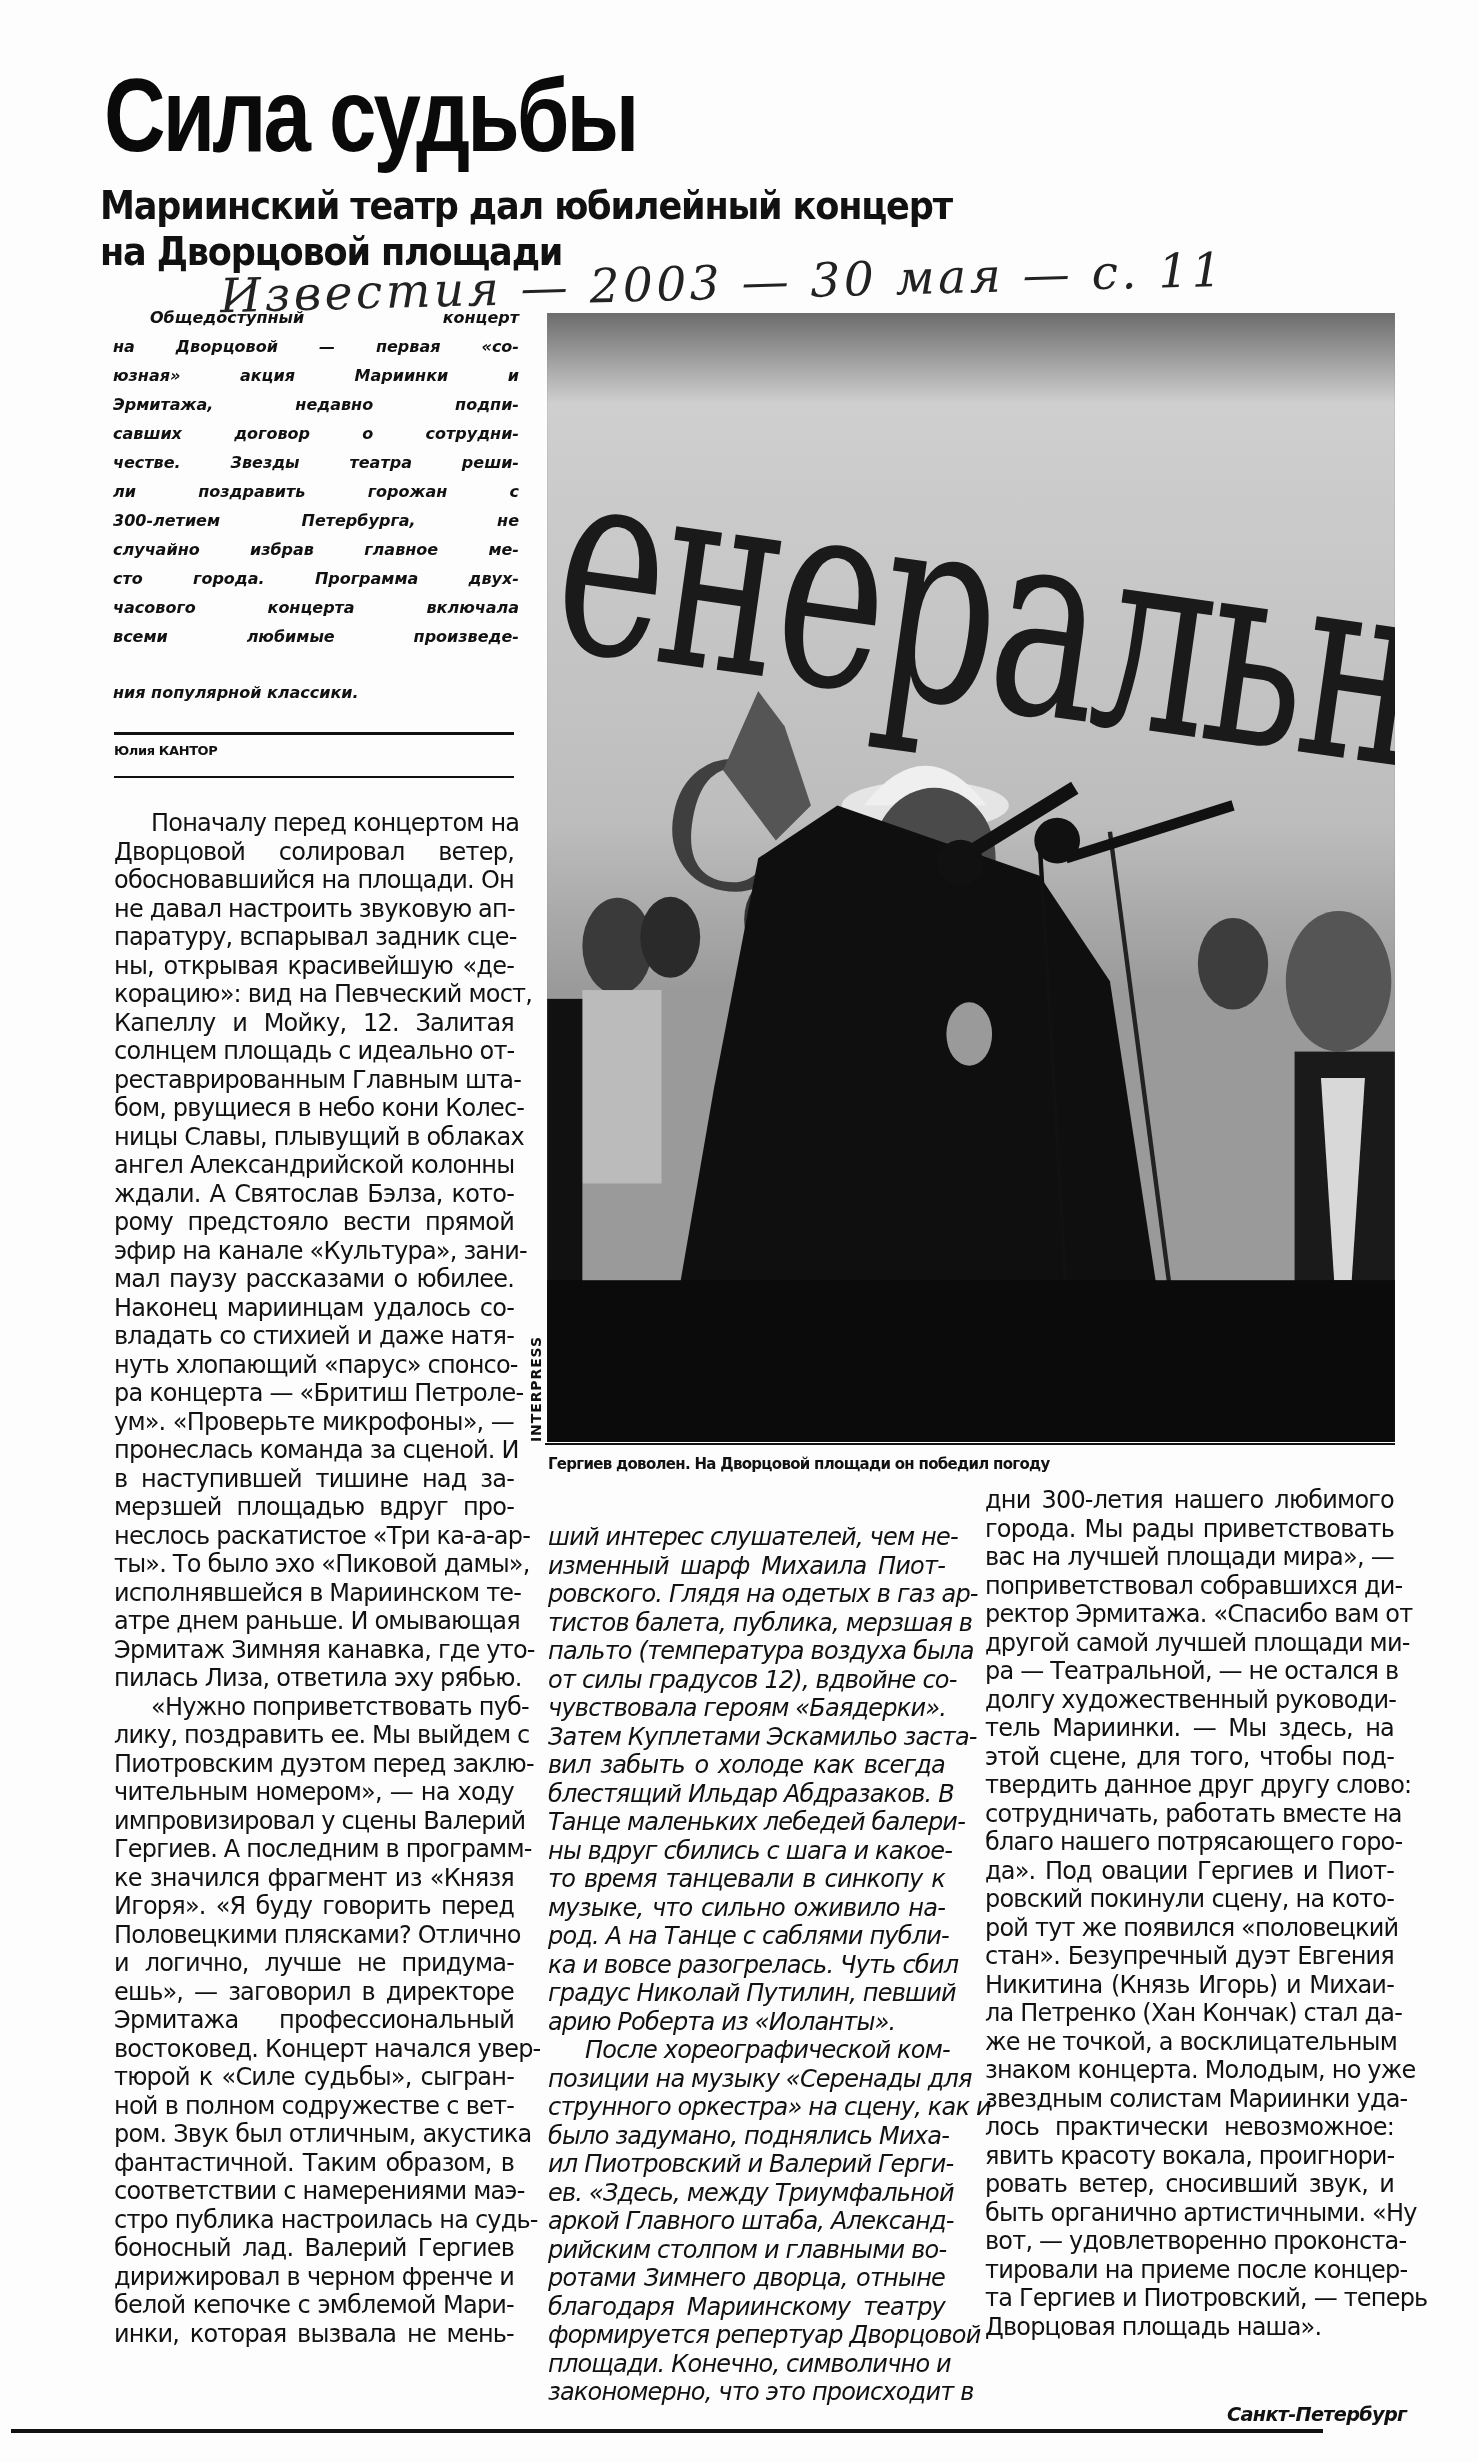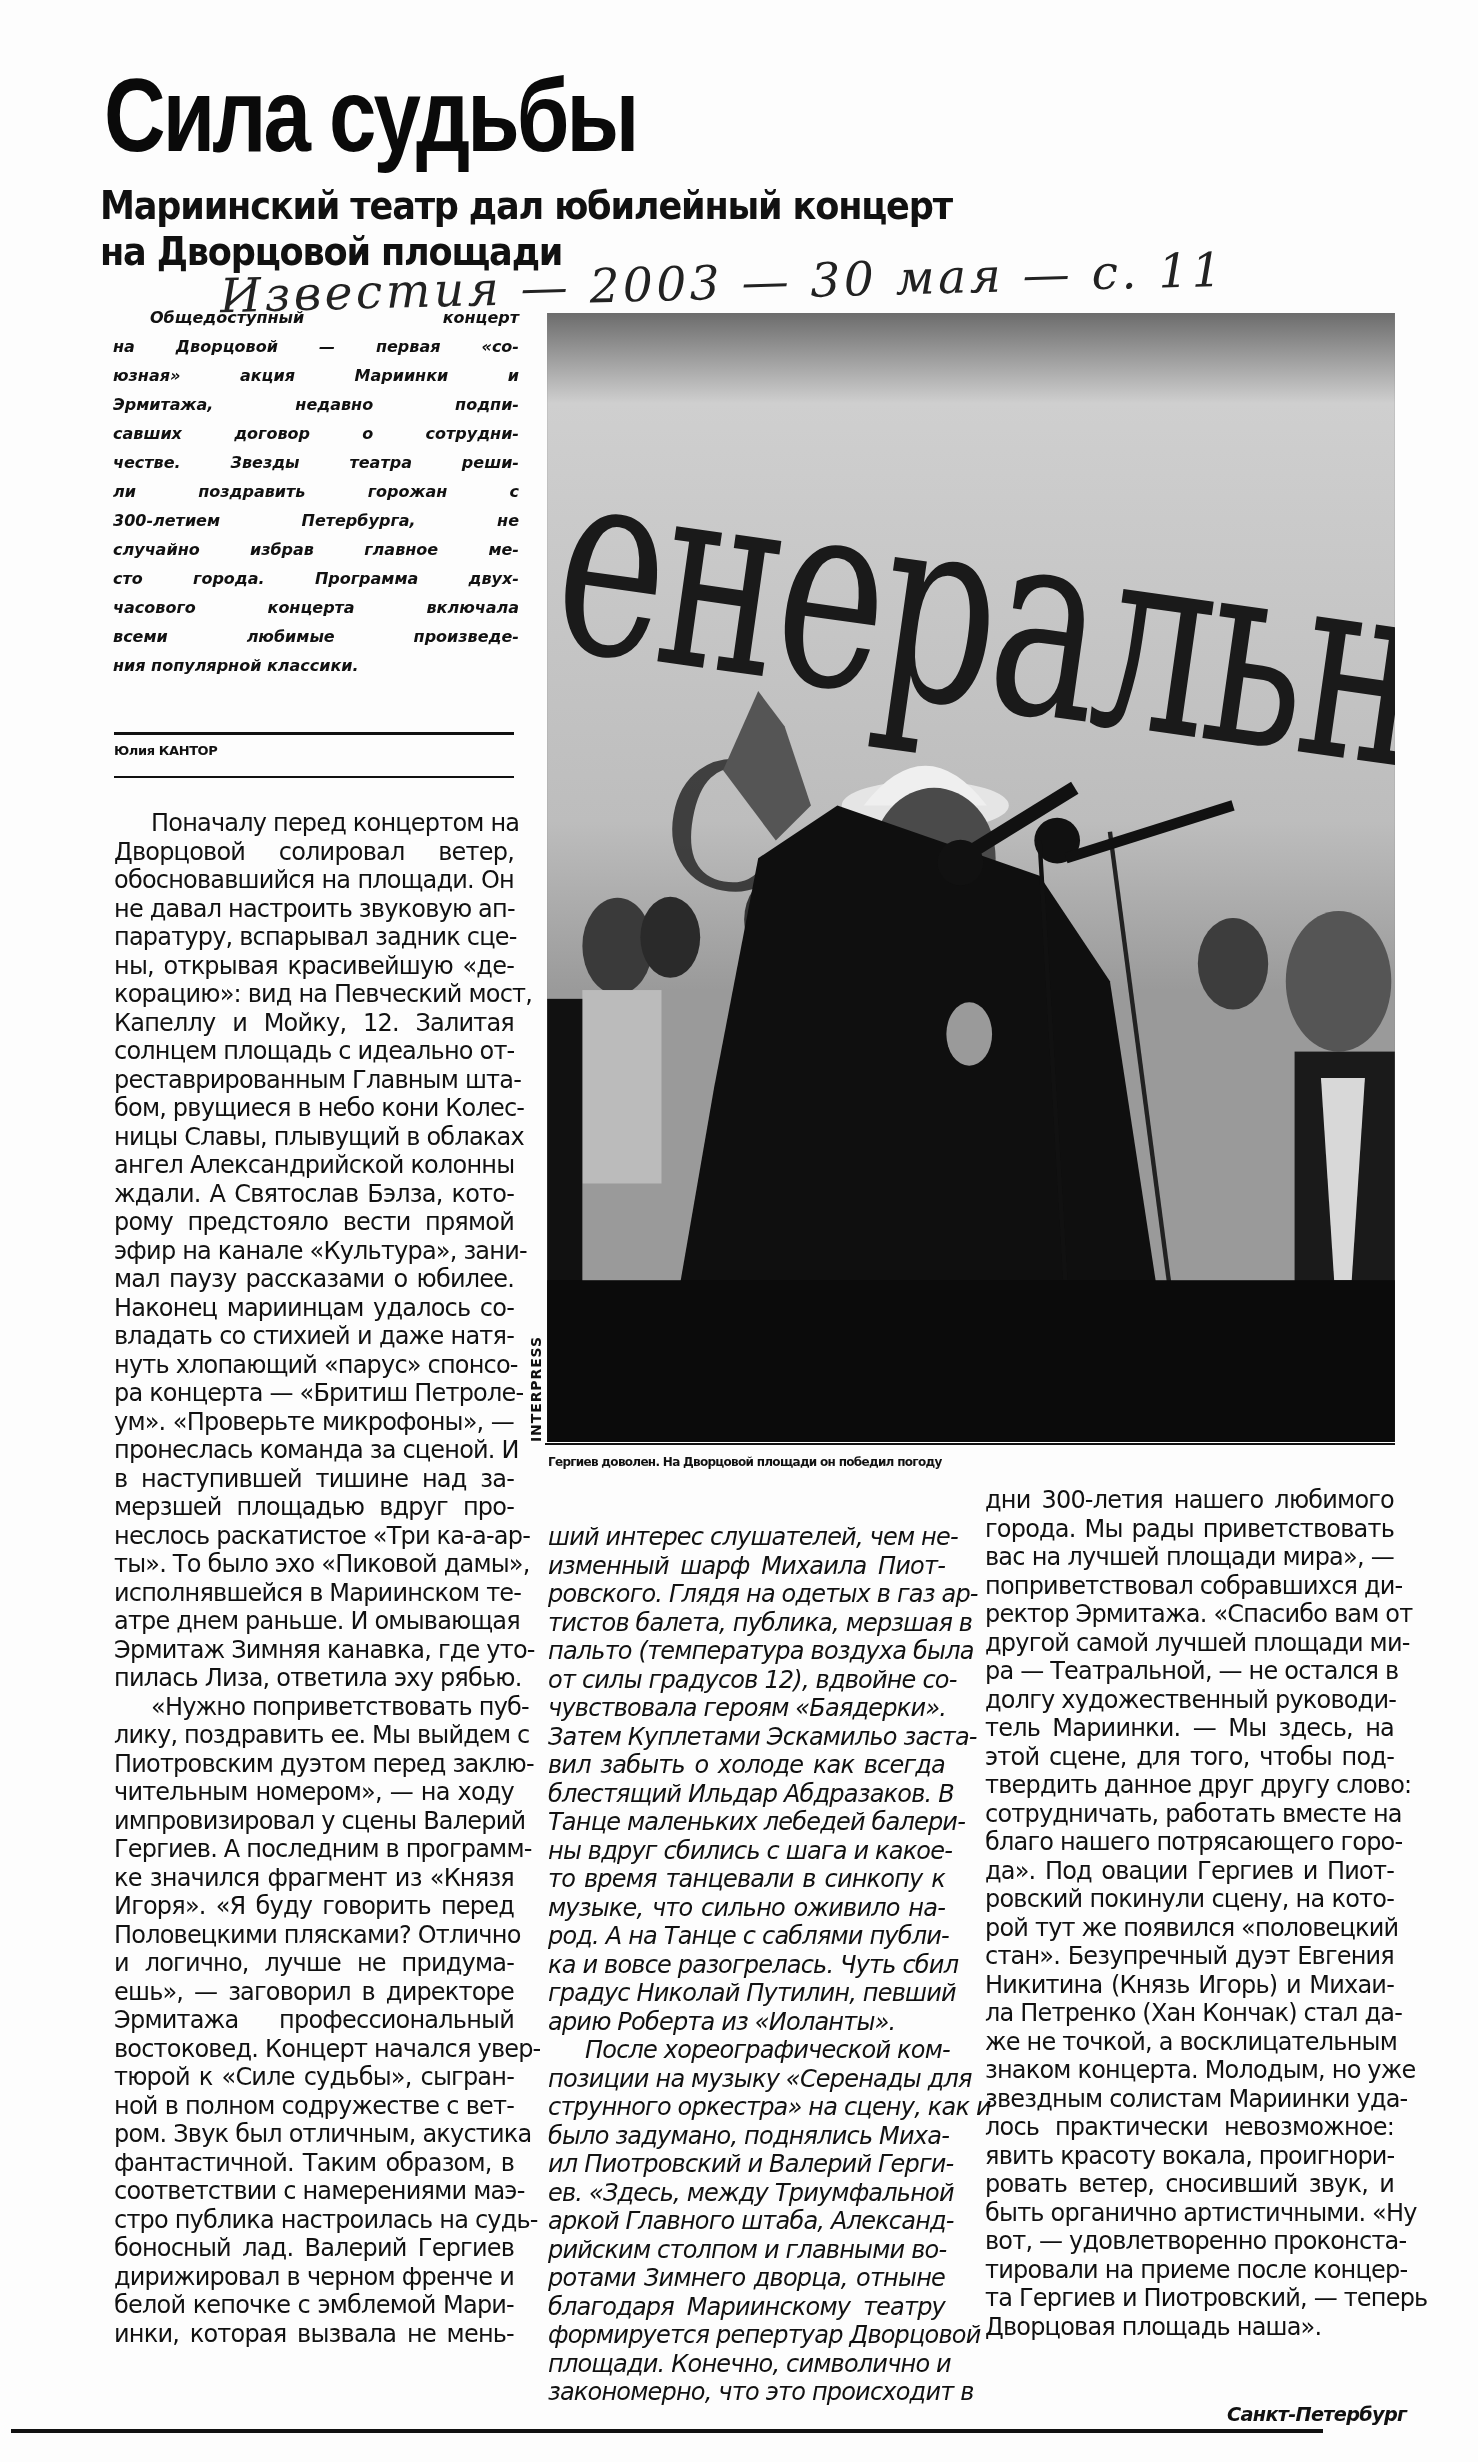--- a/index.html
+++ b/index.html
@@ -13,37 +13,37 @@
              font-weight: 700; font-size: 39px; line-height: 46px; letter-spacing: -1.3px;
              transform: scaleX(0.9); transform-origin: left top; }
   #subhead div { white-space: nowrap; }
   #handwritten { left: 220px; top: 255px; font-family: "DejaVu Serif", serif; font-style: italic;
                  font-size: 47px; color: #222; transform: rotate(-1.5deg); letter-spacing: 3.5px;
                  white-space: nowrap; font-weight: 300; }
   #lead { left: 113px; top: 303px; width: 406px; font-family: "DejaVu Sans", sans-serif;
           font-weight: 700; font-style: italic; font-size: 16px; line-height: 29px; }
   #lead div { white-space: nowrap; text-align: justify; text-align-last: justify; }
   #lead div.first { text-indent: 37px; }
-  #lead div.last { text-align-last: left; }
+  #lead div.last { text-align-last: left; margin-top: 27px; }
   .rule { position: absolute; height: 3.5px; background: #111; }
   #byline { left: 114px; top: 743px; font-weight: 700; font-size: 13px; letter-spacing: -0.4px; }
   .col { position: absolute; font-family: "DejaVu Sans", sans-serif; font-size: 24px;
          line-height: 28.5px; letter-spacing: -0.8px; }
   .col div { white-space: nowrap; text-align: justify; text-align-last: justify; }
   .col div.indent { padding-left: 37px; }
   .col div.end { text-align-last: left; }
   #col1 { left: 114px; top: 809px; width: 400px; }
   #col2 { left: 548px; top: 1523px; width: 397px; font-style: italic; }
   #col3 { left: 985px; top: 1486px; width: 409px; }
   #photo { left: 547px; top: 313px; width: 848px; height: 1129px; background: #888; overflow: hidden; }
   #photo svg { display: block; }
   #credit { left: 528px; top: 1442px; transform: rotate(-90deg); transform-origin: left top;
             font-weight: 700; font-size: 14px; letter-spacing: 0.9px; white-space: nowrap; }
   #caption { left: 548px; top: 1455px; font-family: "DejaVu Sans", sans-serif; font-weight: 700;
-             font-size: 12px; letter-spacing: -0.7px; white-space: nowrap; }
+             font-size: 15px; letter-spacing: -0.7px; white-space: nowrap; }
   #dateline { left: 1227px; top: 2383px; font-weight: 700; font-style: italic; font-size: 19.3px;
               letter-spacing: -0.7px; margin-top: 20px; }
 </style>
 </head>
 <body>
 
 <div id="headline" class="abs">Сила судьбы</div>
 
 <div id="subhead" class="abs">
   <div>Мариинский театр дал юбилейный концерт</div>

